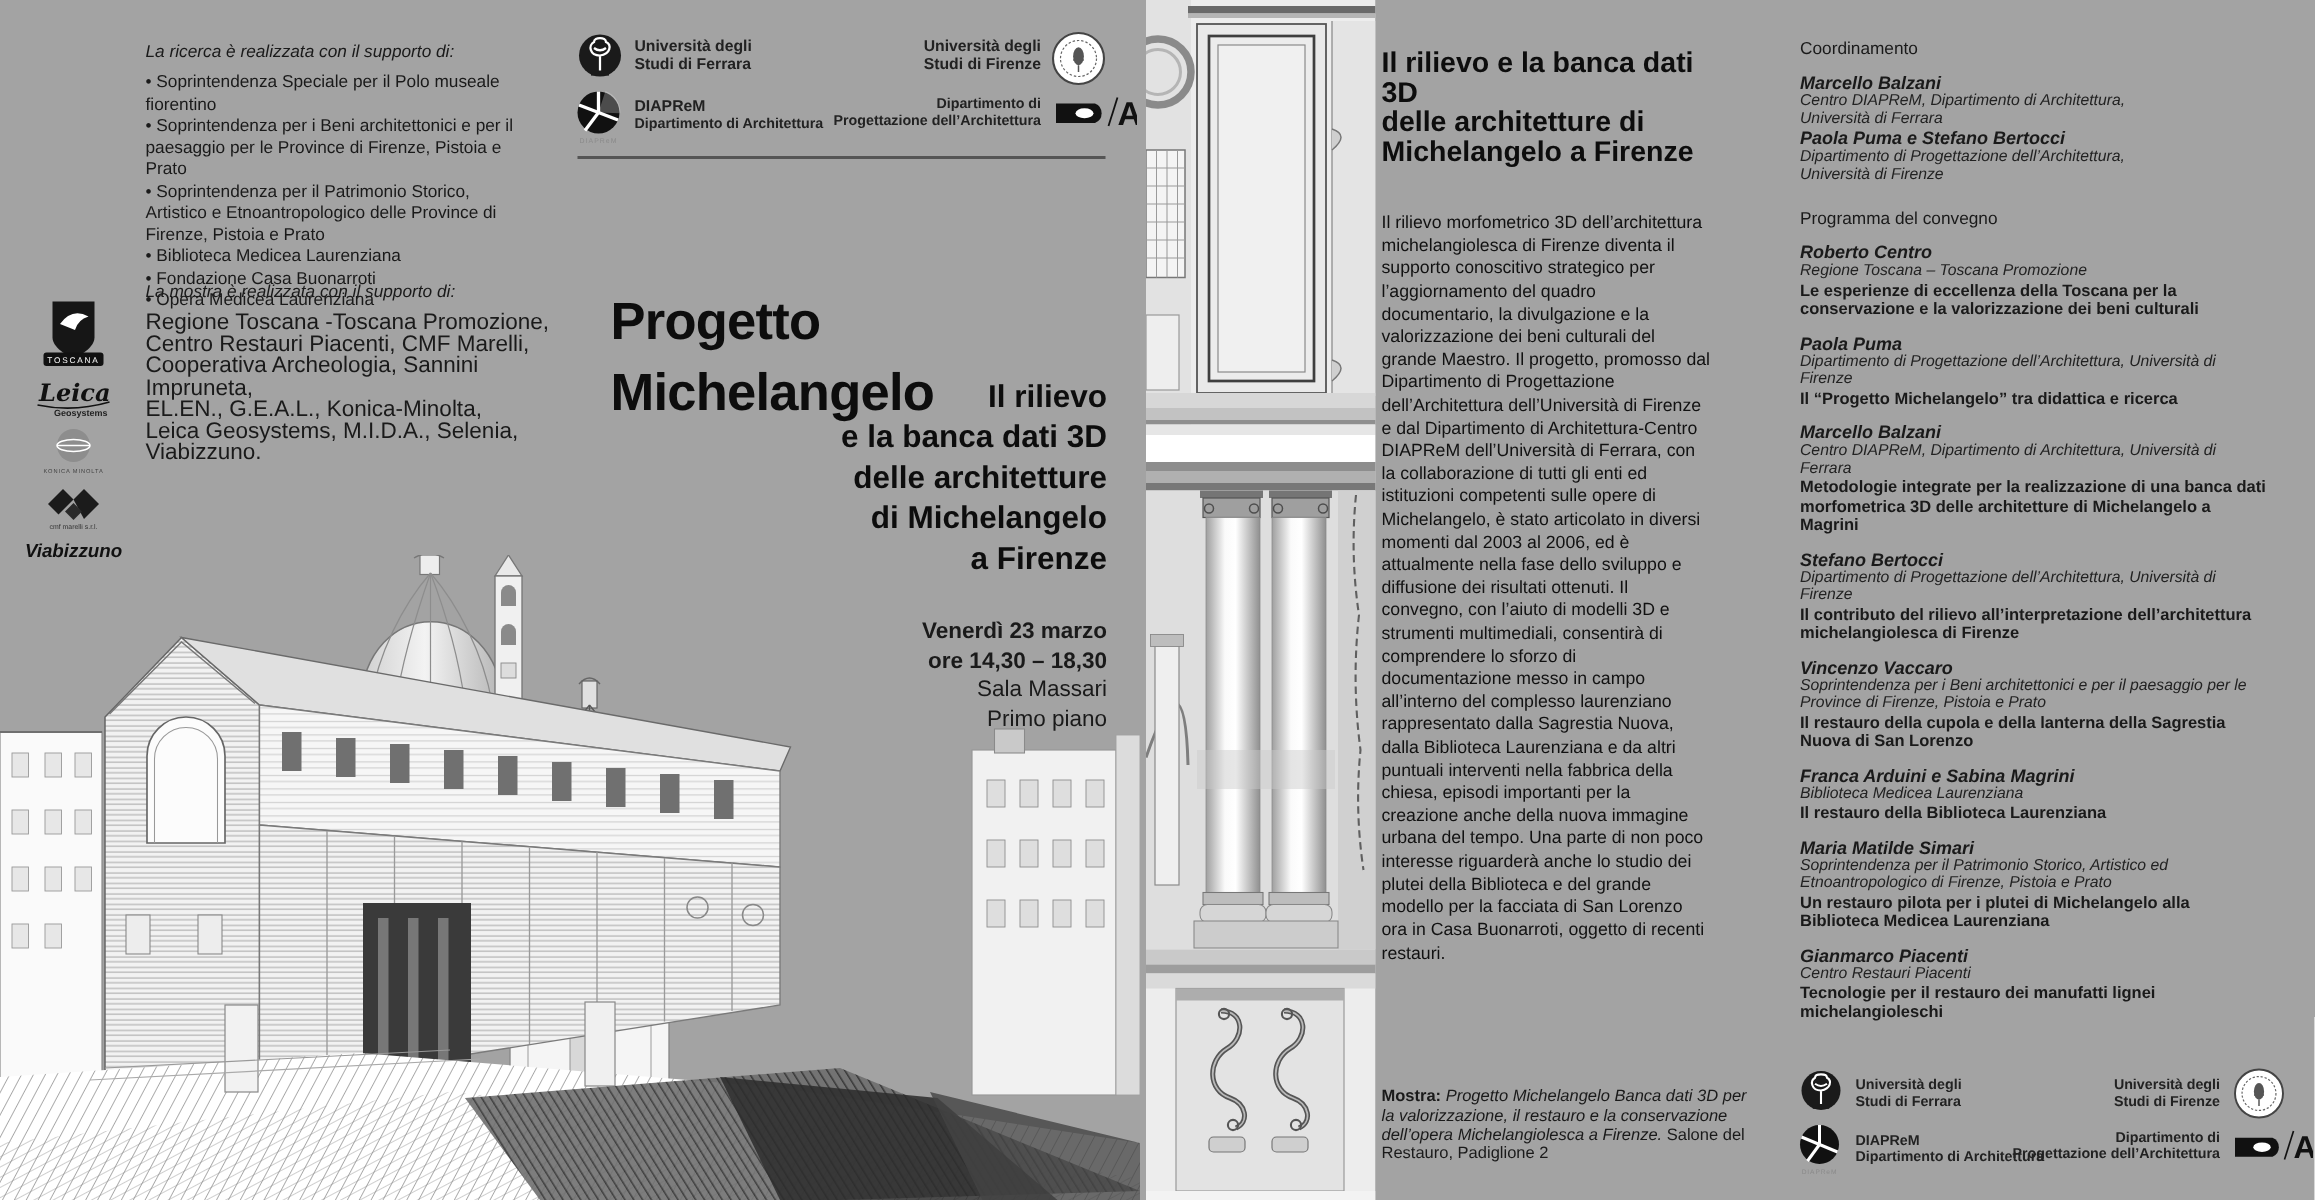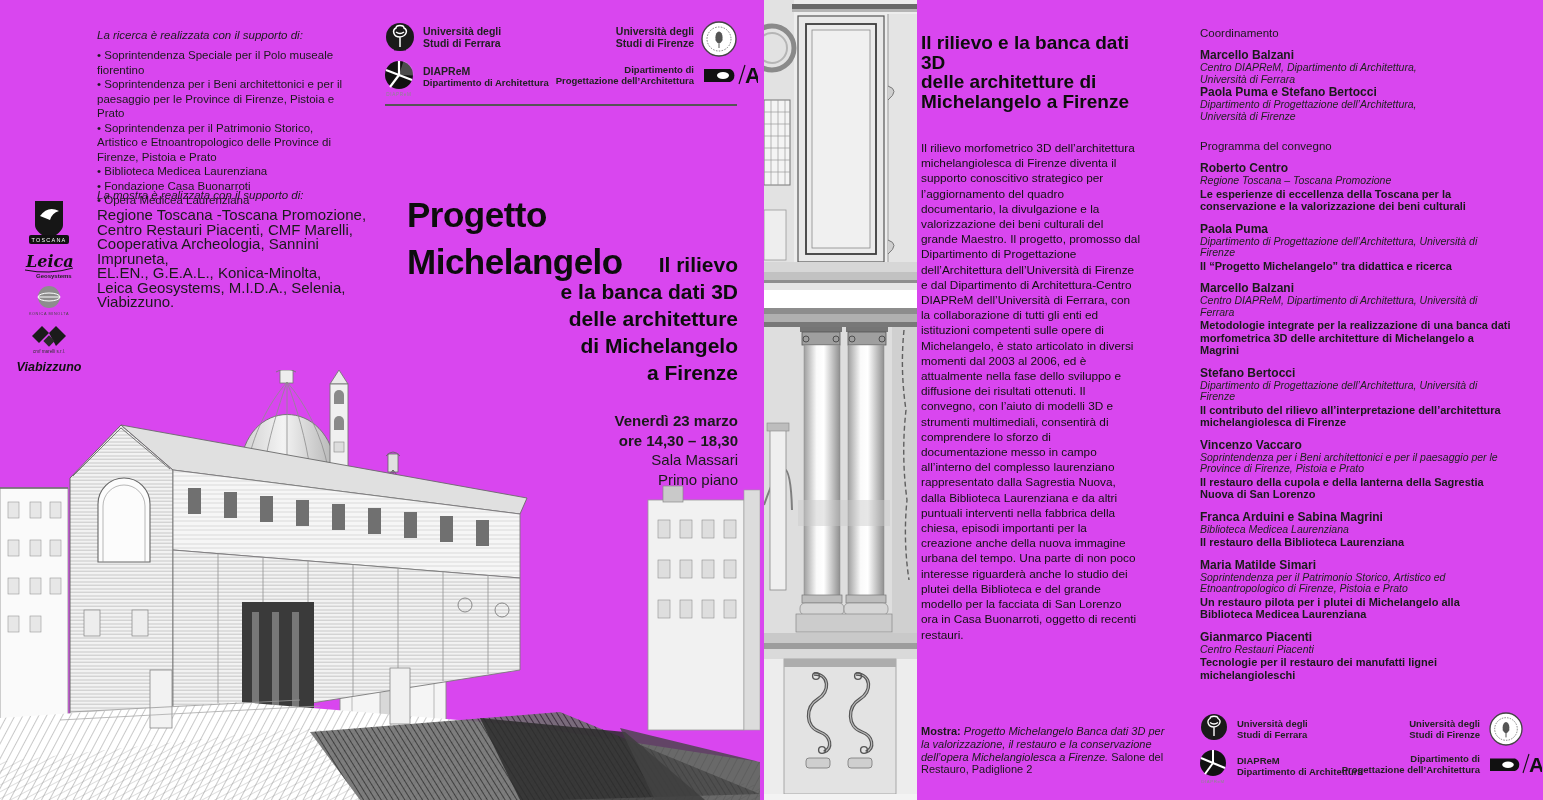--- a/index.html
+++ b/index.html
@@ -1,16 +1,16 @@
 <!DOCTYPE html>
 <html><head>
 <meta charset="utf-8">
 <style>
   html,body{margin:0;padding:0;background:#ffffff;}
-  .page{position:relative;width:1543px;height:800px;background:#d946ef;overflow:hidden;
+  .page{position:relative;width:1543px;height:800px;background:#a3a3a3;overflow:hidden;
         font-family:"Liberation Sans", sans-serif;color:#1a1a1a;}
   .abs{position:absolute;}
 
   
   .support-heading{font-style:italic;font-size:11.5px;line-height:14px;margin-bottom:6px;}
   .support-item{font-size:11.5px;line-height:14.5px;}
   .mostra-line{font-size:15px;line-height:14.5px;}
 
   
   .logo-label{font-size:10.5px;line-height:12px;font-weight:bold;color:#222;}
@@ -30,21 +30,21 @@
 
   
   .center-heading{font-weight:bold;font-size:19px;line-height:19.5px;color:#0d0d0d;}
   .center-body{font-size:11.8px;line-height:15.2px;color:#111;text-align:left;}
   .mostra-note{font-size:11px;line-height:12.8px;}
   .mostra-note .lbl{font-weight:bold;}
   .mostra-note .it{font-style:italic;}
 
   
   .rc-heading{font-size:11.5px;line-height:13px;margin-bottom:9px;}
-  .person-name{font-weight:bold;font-size:12px;line-height:13px;}
+  .person-name{font-weight:bold;font-size:12px;line-height:13px;font-style:italic;}
   .person-affil{font-style:italic;font-size:10.5px;line-height:11.5px;color:#222;}
   .talk{margin-bottom:10px;}
   .talk-title{font-weight:bold;font-size:11px;line-height:12.5px;margin-top:1px;}
   .coord-block{width:248px;}
   .program-block{width:312px;}
   .coord-person{margin-bottom:1px;}
   .program-gap{height:17px;}
 </style>
 </head>
 <body>

